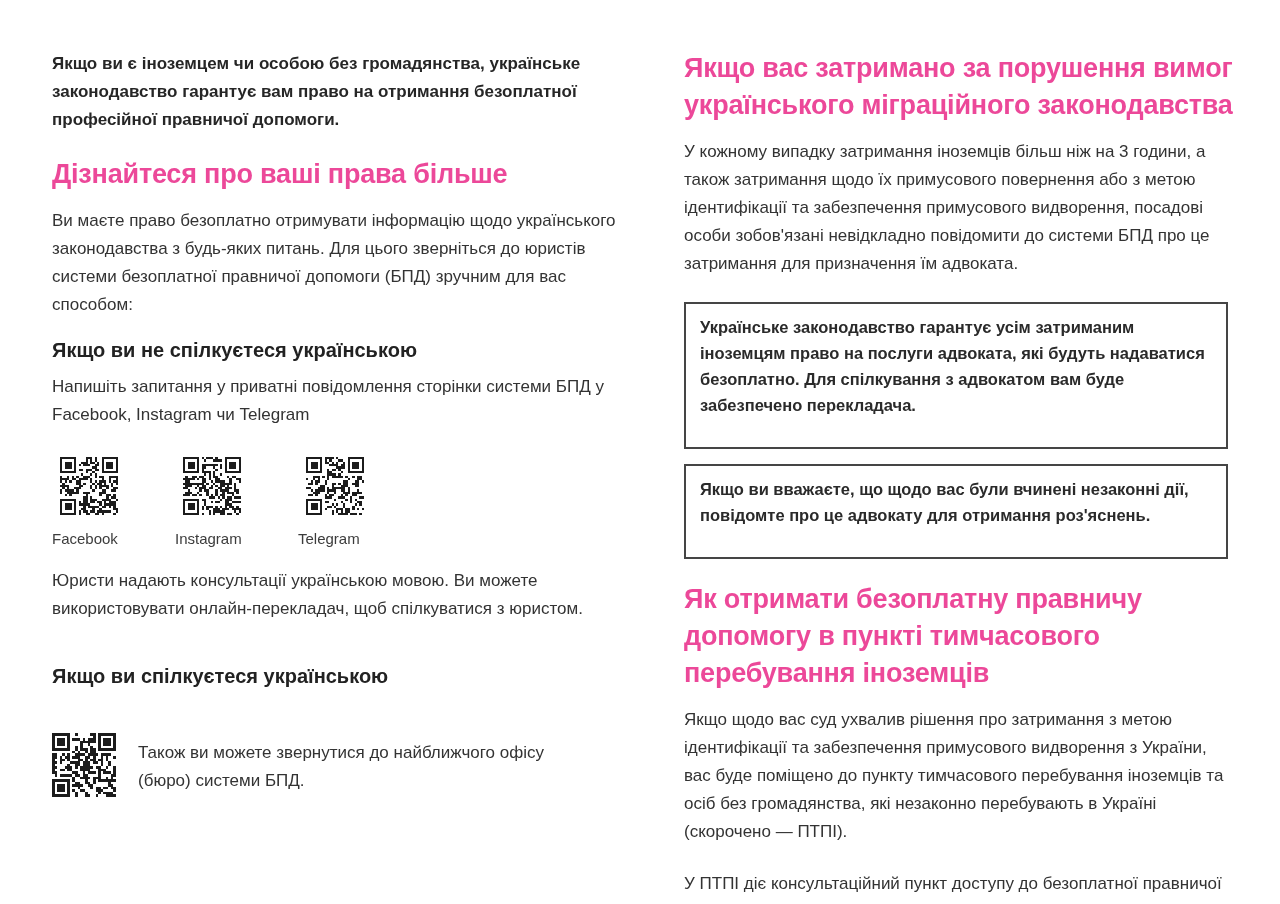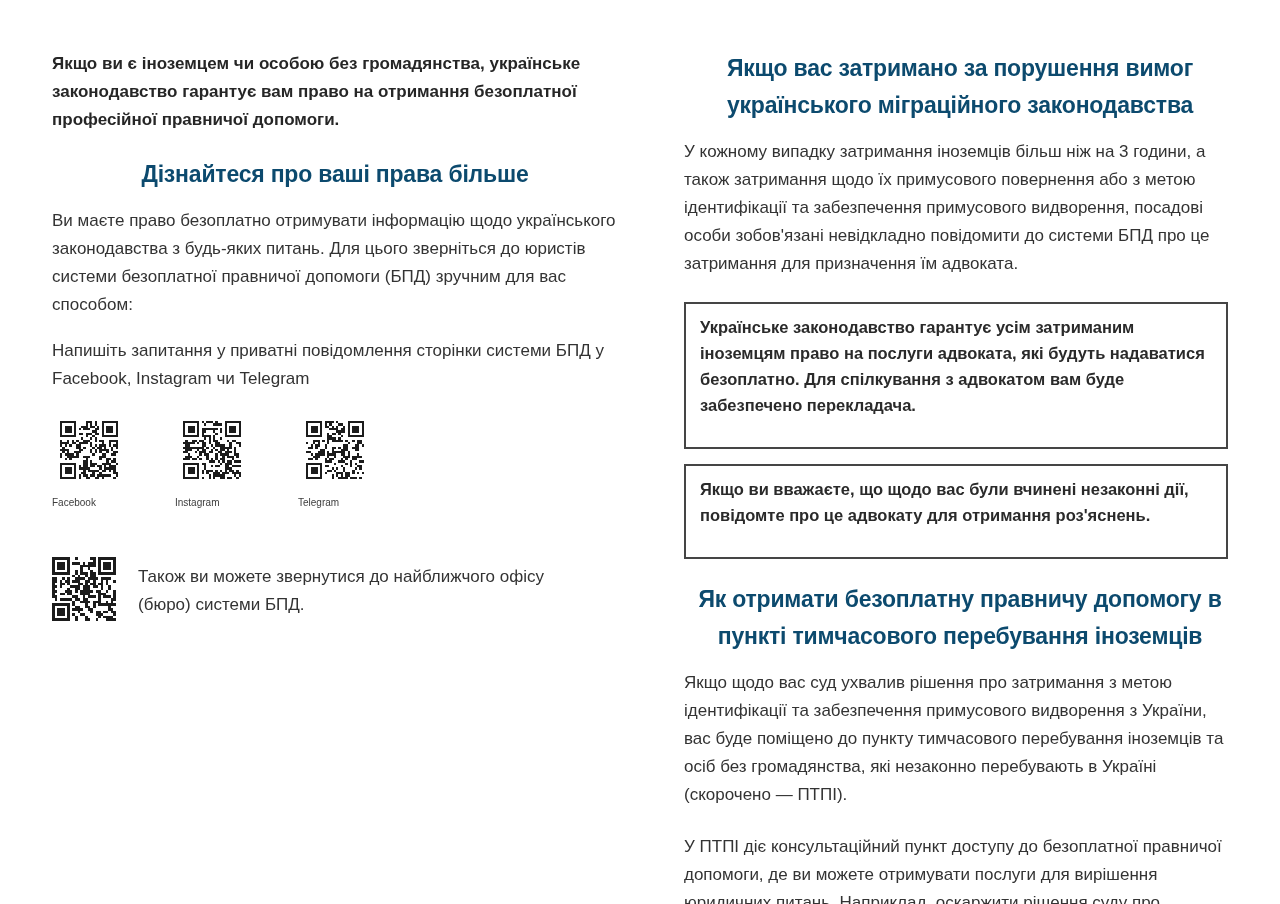--- a/index.html
+++ b/index.html
@@ -27,26 +27,25 @@
     line-height:28px;
     color:#333333;
   }
   .intro{
     font-weight:700;
     color:#262626;
     margin-bottom:22px;
   }
   h1{
     margin:0 0 14px 0;
-    font-size:23px;
+    font-size:27px;
     line-height:37px;
     font-weight:700;
-    color:#0c4a6e;
+    color:#ec4899;
     letter-spacing:-0.2px;
-    text-align:center;
   }
   h2{
     margin:6px 0 10px 0;
     font-size:20px;
     line-height:26px;
     font-weight:700;
     color:#222222;
   }
   .qr-row{
     display:flex;
@@ -54,21 +53,21 @@
     margin:28px 0 10px 0;
   }
   .qr-block{width:80px;}
   .qr{
     width:58px;height:58px;
     margin-left:8px;
     margin-bottom:14px;
   }
   .qr svg{display:block;}
   .qr-label{
-    font-size:10px;
+    font-size:15px;
     color:#3c3c3c;
     line-height:20px;
   }
   .note{margin-top:18px;margin-bottom:40px;}
   .phone-line{margin-bottom:30px;}
   .phone{font-weight:700;color:#222;}
   .office-row{
     display:flex;
     align-items:flex-start;
     gap:22px;
@@ -103,20 +102,21 @@
 
 <div class="page">
 
   <div class="col col-left">
     <p class="intro">Якщо ви є іноземцем чи особою без громадянства, українське законодавство гарантує вам право на отримання безоплатної професійної правничої допомоги.</p>
 
     <h1>Дізнайтеся про ваші права більше</h1>
 
     <p>Ви маєте право безоплатно отримувати інформацію щодо українського законодавства з будь-яких питань. Для цього зверніться до юристів системи безоплатної правничої допомоги (БПД) зручним для вас способом:</p>
 
+    <h2>Якщо ви не спілкуєтеся українською</h2>
     <p>Напишіть запитання у приватні повідомлення сторінки системи БПД у Facebook, Instagram чи Telegram</p>
 
     <div class="qr-row">
       <div class="qr-block">
         <div class="qr">
             <svg viewBox="0 0 25 25" width="100%" height="100%" shape-rendering="crispEdges" fill="#1c1c1c">
               <rect x="11" y="0" width="1" height="1"></rect>
               <rect x="12" y="0" width="1" height="1"></rect>
               <rect x="13" y="0" width="1" height="1"></rect>
               <rect x="15" y="0" width="1" height="1"></rect>
@@ -758,21 +758,23 @@
               <path fill-rule="evenodd" d="M18 0h7v7h-7z M19 1h5v5h-5z"></path>
               <rect x="20" y="2" width="3" height="3"></rect>
               <path fill-rule="evenodd" d="M0 18h7v7h-7z M1 19h5v5h-5z"></path>
               <rect x="2" y="20" width="3" height="3"></rect>
             </svg>
           </div>
         <div class="qr-label">Telegram</div>
       </div>
     </div>
 
-
+    <p class="note">Юристи надають консультації українською мовою. Ви можете використовувати онлайн-перекладач, щоб спілкуватися з юристом.</p>
+
+    <h2>Якщо ви спілкуєтеся українською</h2>
 
     <div class="office-row">
       <div class="qr qr-office">
           <svg viewBox="0 0 25 25" width="100%" height="100%" shape-rendering="crispEdges" fill="#1c1c1c">
             <rect x="9" y="0" width="1" height="1"></rect>
             <rect x="15" y="0" width="1" height="1"></rect>
             <rect x="16" y="0" width="1" height="1"></rect>
             <rect x="16" y="1" width="1" height="1"></rect>
             <rect x="8" y="2" width="1" height="1"></rect>
             <rect x="9" y="2" width="1" height="1"></rect>

